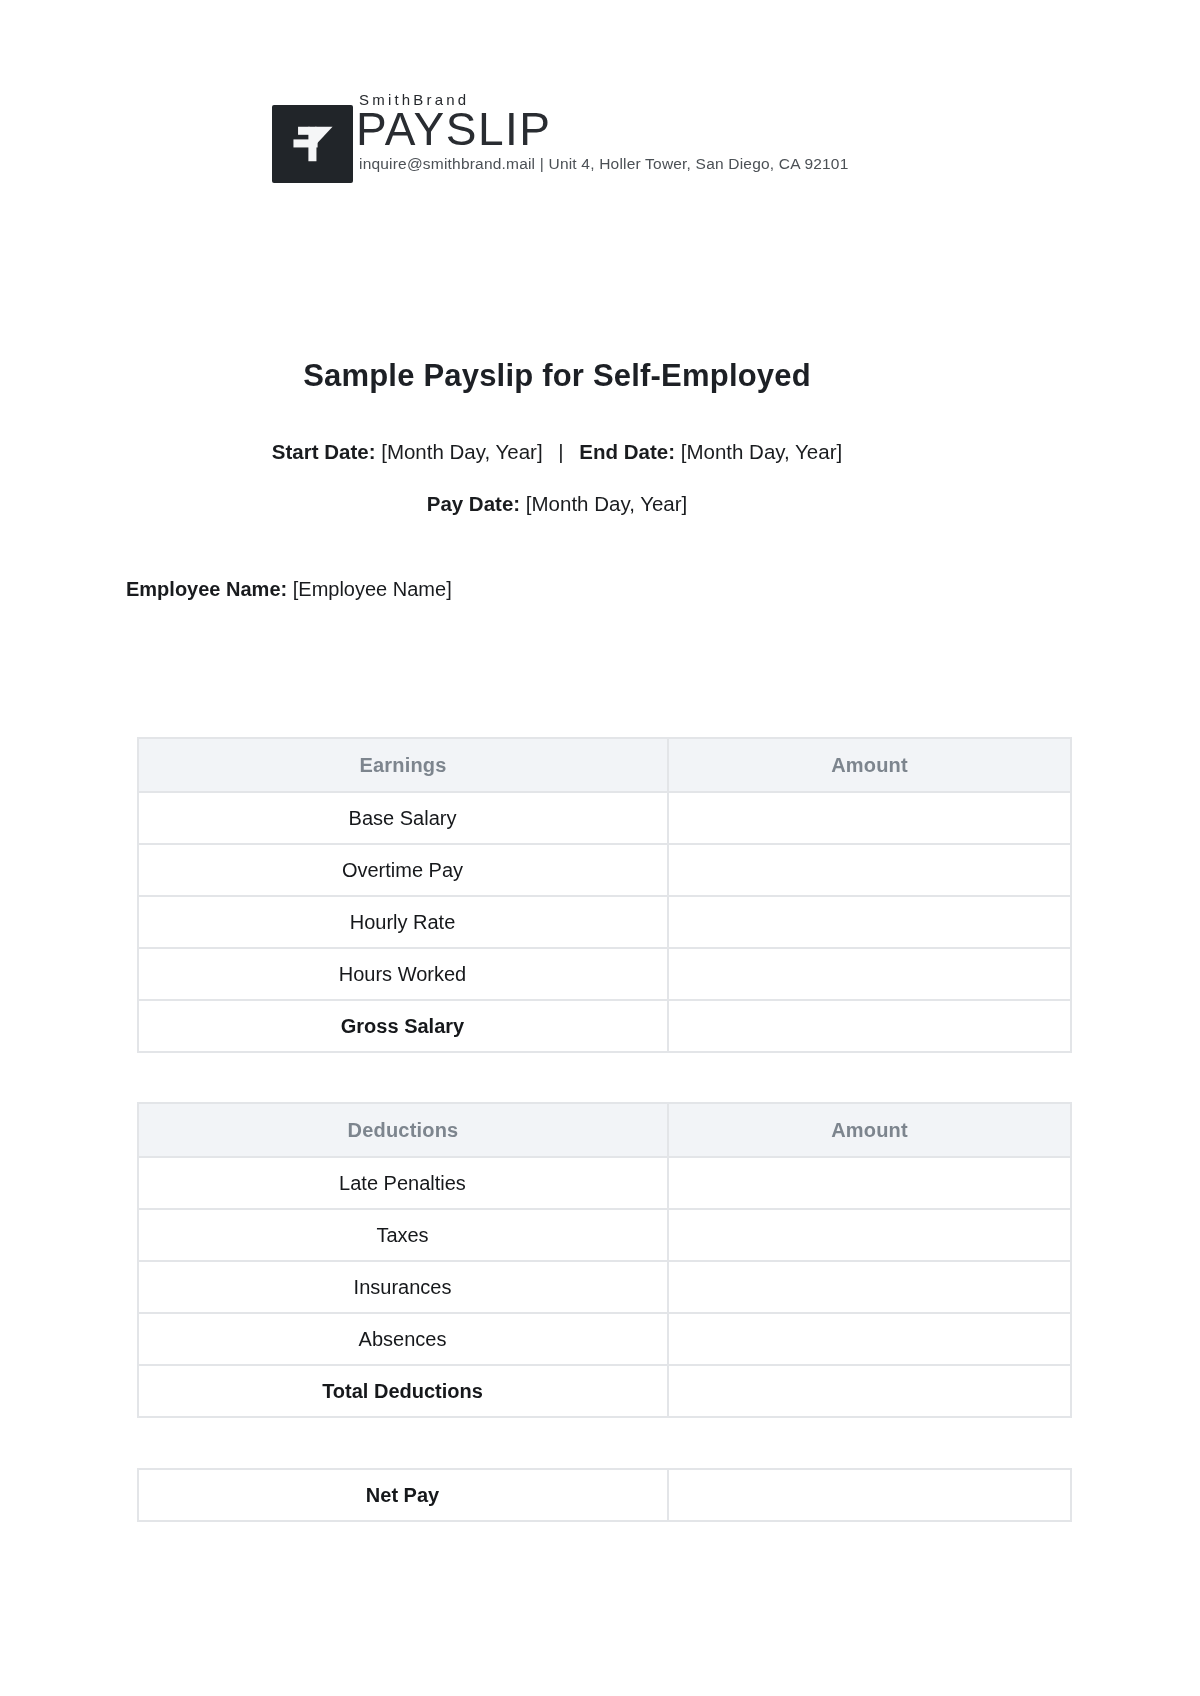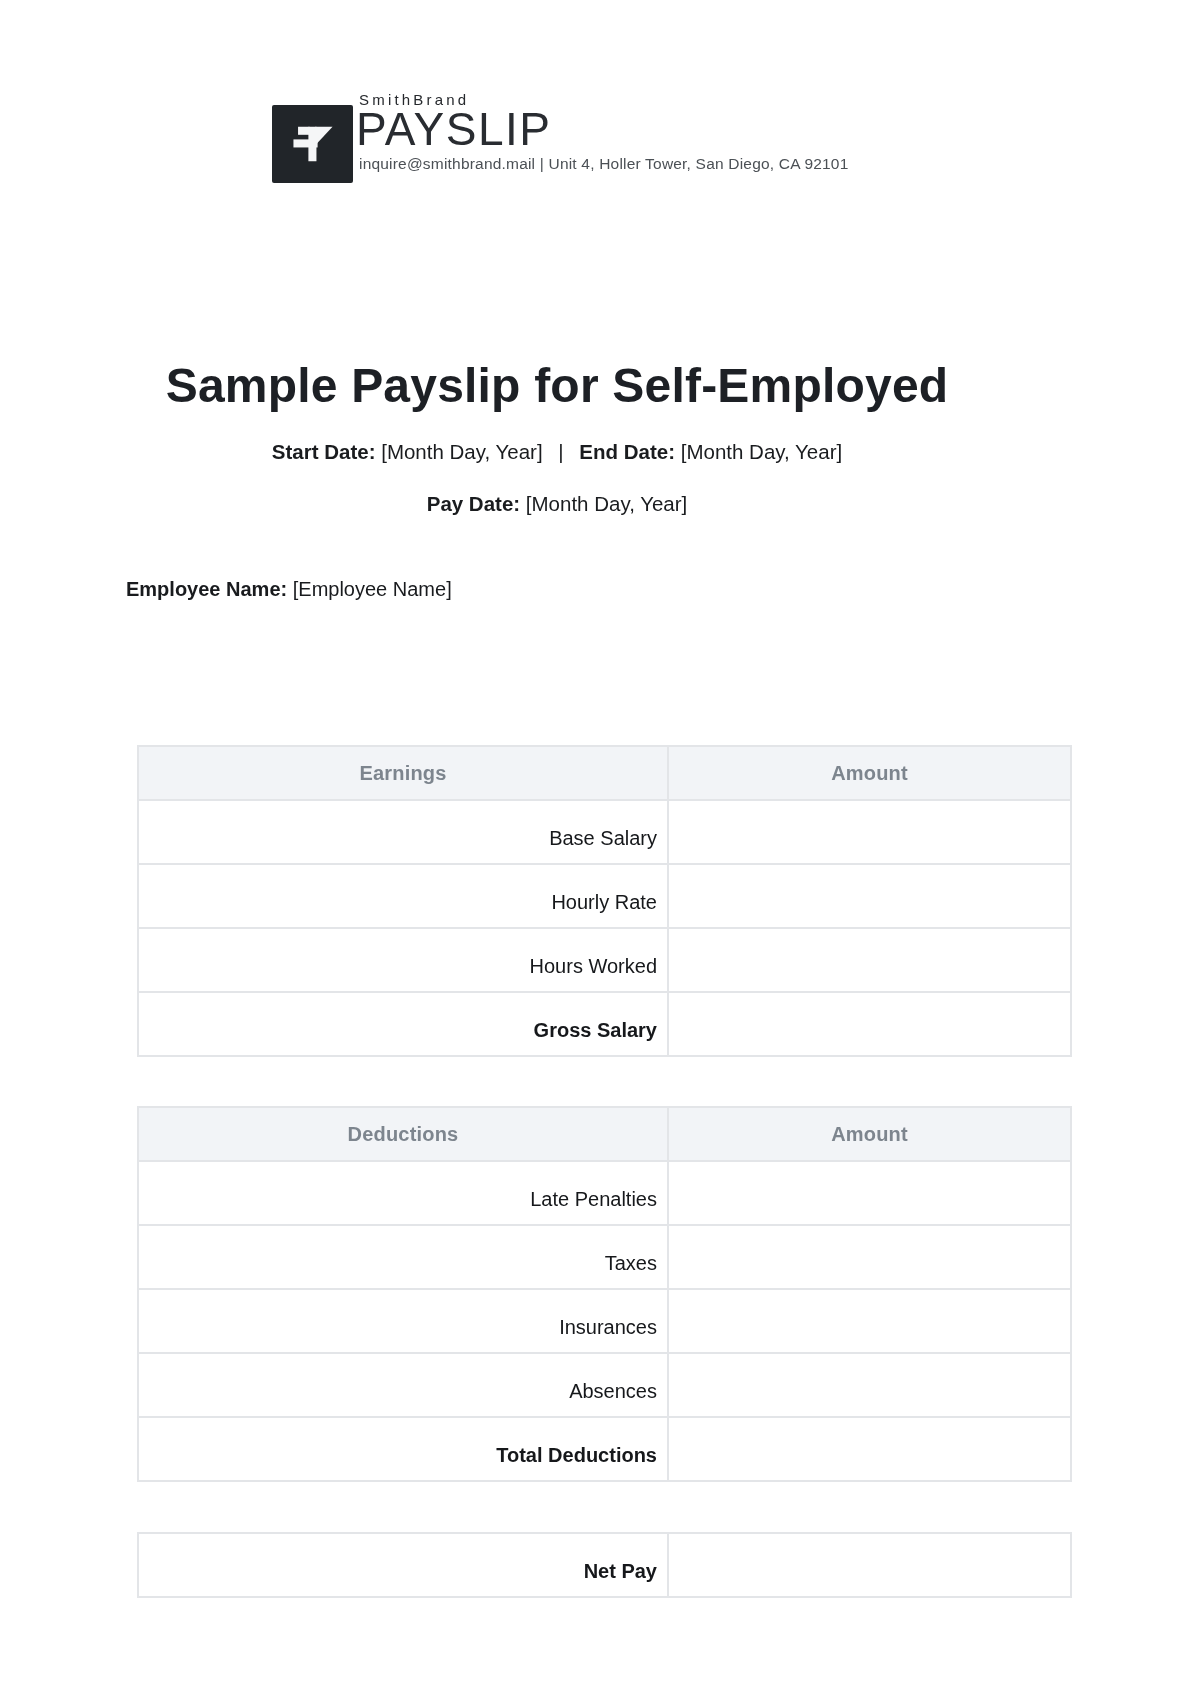--- a/index.html
+++ b/index.html
@@ -23,21 +23,21 @@
     position:absolute; left:356px; top:104px;
     font-size:46px; font-weight:500; letter-spacing:1.5px; color:#292c31; line-height:1.1;
   }
   .contact-line {
     position:absolute; left:359px; top:155px;
     font-size:15.5px; color:#4b5055; letter-spacing:0.2px;
   }
 
   
   .center-block { position:absolute; left:44px; width:1026px; text-align:center; }
-  .page-title { top:358px; font-size:48px; font-weight:700; color:#1d2025; letter-spacing:0.2px; }
+  .page-title { top:358px; font-size:31px; font-weight:700; color:#1d2025; letter-spacing:0.2px; }
   .date-line { font-size:20.5px; color:#1a1c1f; }
   .date-line-1 { top:440px; }
   .date-line-2 { top:492px; }
   .date-line b { font-weight:700; }
   .date-sep { display:inline-block; margin:0 10px; font-weight:400; }
 
   
   .employee-block { position:absolute; left:126px; top:570px; font-size:20px; line-height:38px;text-align:right; }
   .employee-block b { font-weight:700; }
 
@@ -45,26 +45,26 @@
   .tables-block { position:absolute; left:137px; top:737px; width:933px; }
   table {
     border-collapse:collapse; table-layout:fixed; width:933px;
     font-size:20px; color:#16181b;
   }
   table.gap-49 { margin-top:49px; }
   table.gap-50 { margin-top:50px; }
   col.c1 { width:530px; }
   col.c2 { width:403px; }
   th, td { border:2px solid #e3e5e8; height:50px; vertical-align:middle; }
-  table { border-top:2px solid #d9dbde;margin-top:8px; }
+  table { border-top:2px solid #d9dbde; }
   th {
     background:#f2f4f7; color:#7d858e; font-weight:700; text-align:center;
     letter-spacing:0.2px;
   }
-  td { background:#ffffff; text-align:right; padding:12px 10px 0 9px; font-weight:400; }
+  td { background:#ffffff; text-align:center; padding:0 10px 0 9px; font-weight:400; }
   td.bold { font-weight:700; }
 </style>
 </head>
 <body>
 
 <div class="page">
 
   <div class="logo">
     <svg viewBox="0 0 34 40" aria-hidden="true">
       <g fill="#f5f6f7">
@@ -109,20 +109,24 @@
         </colgroup>
       <thead>
           <tr>
             <th>Earnings</th>
             <th>Amount</th>
           </tr>
         </thead>
         <tbody>
           <tr>
             <td>Base Salary</td>
+            <td></td>
+          </tr>
+          <tr>
+            <td>Overtime Pay</td>
             <td></td>
           </tr>
           <tr>
             <td>Hourly Rate</td>
             <td></td>
           </tr>
           <tr>
             <td>Hours Worked</td>
             <td></td>
           </tr>

